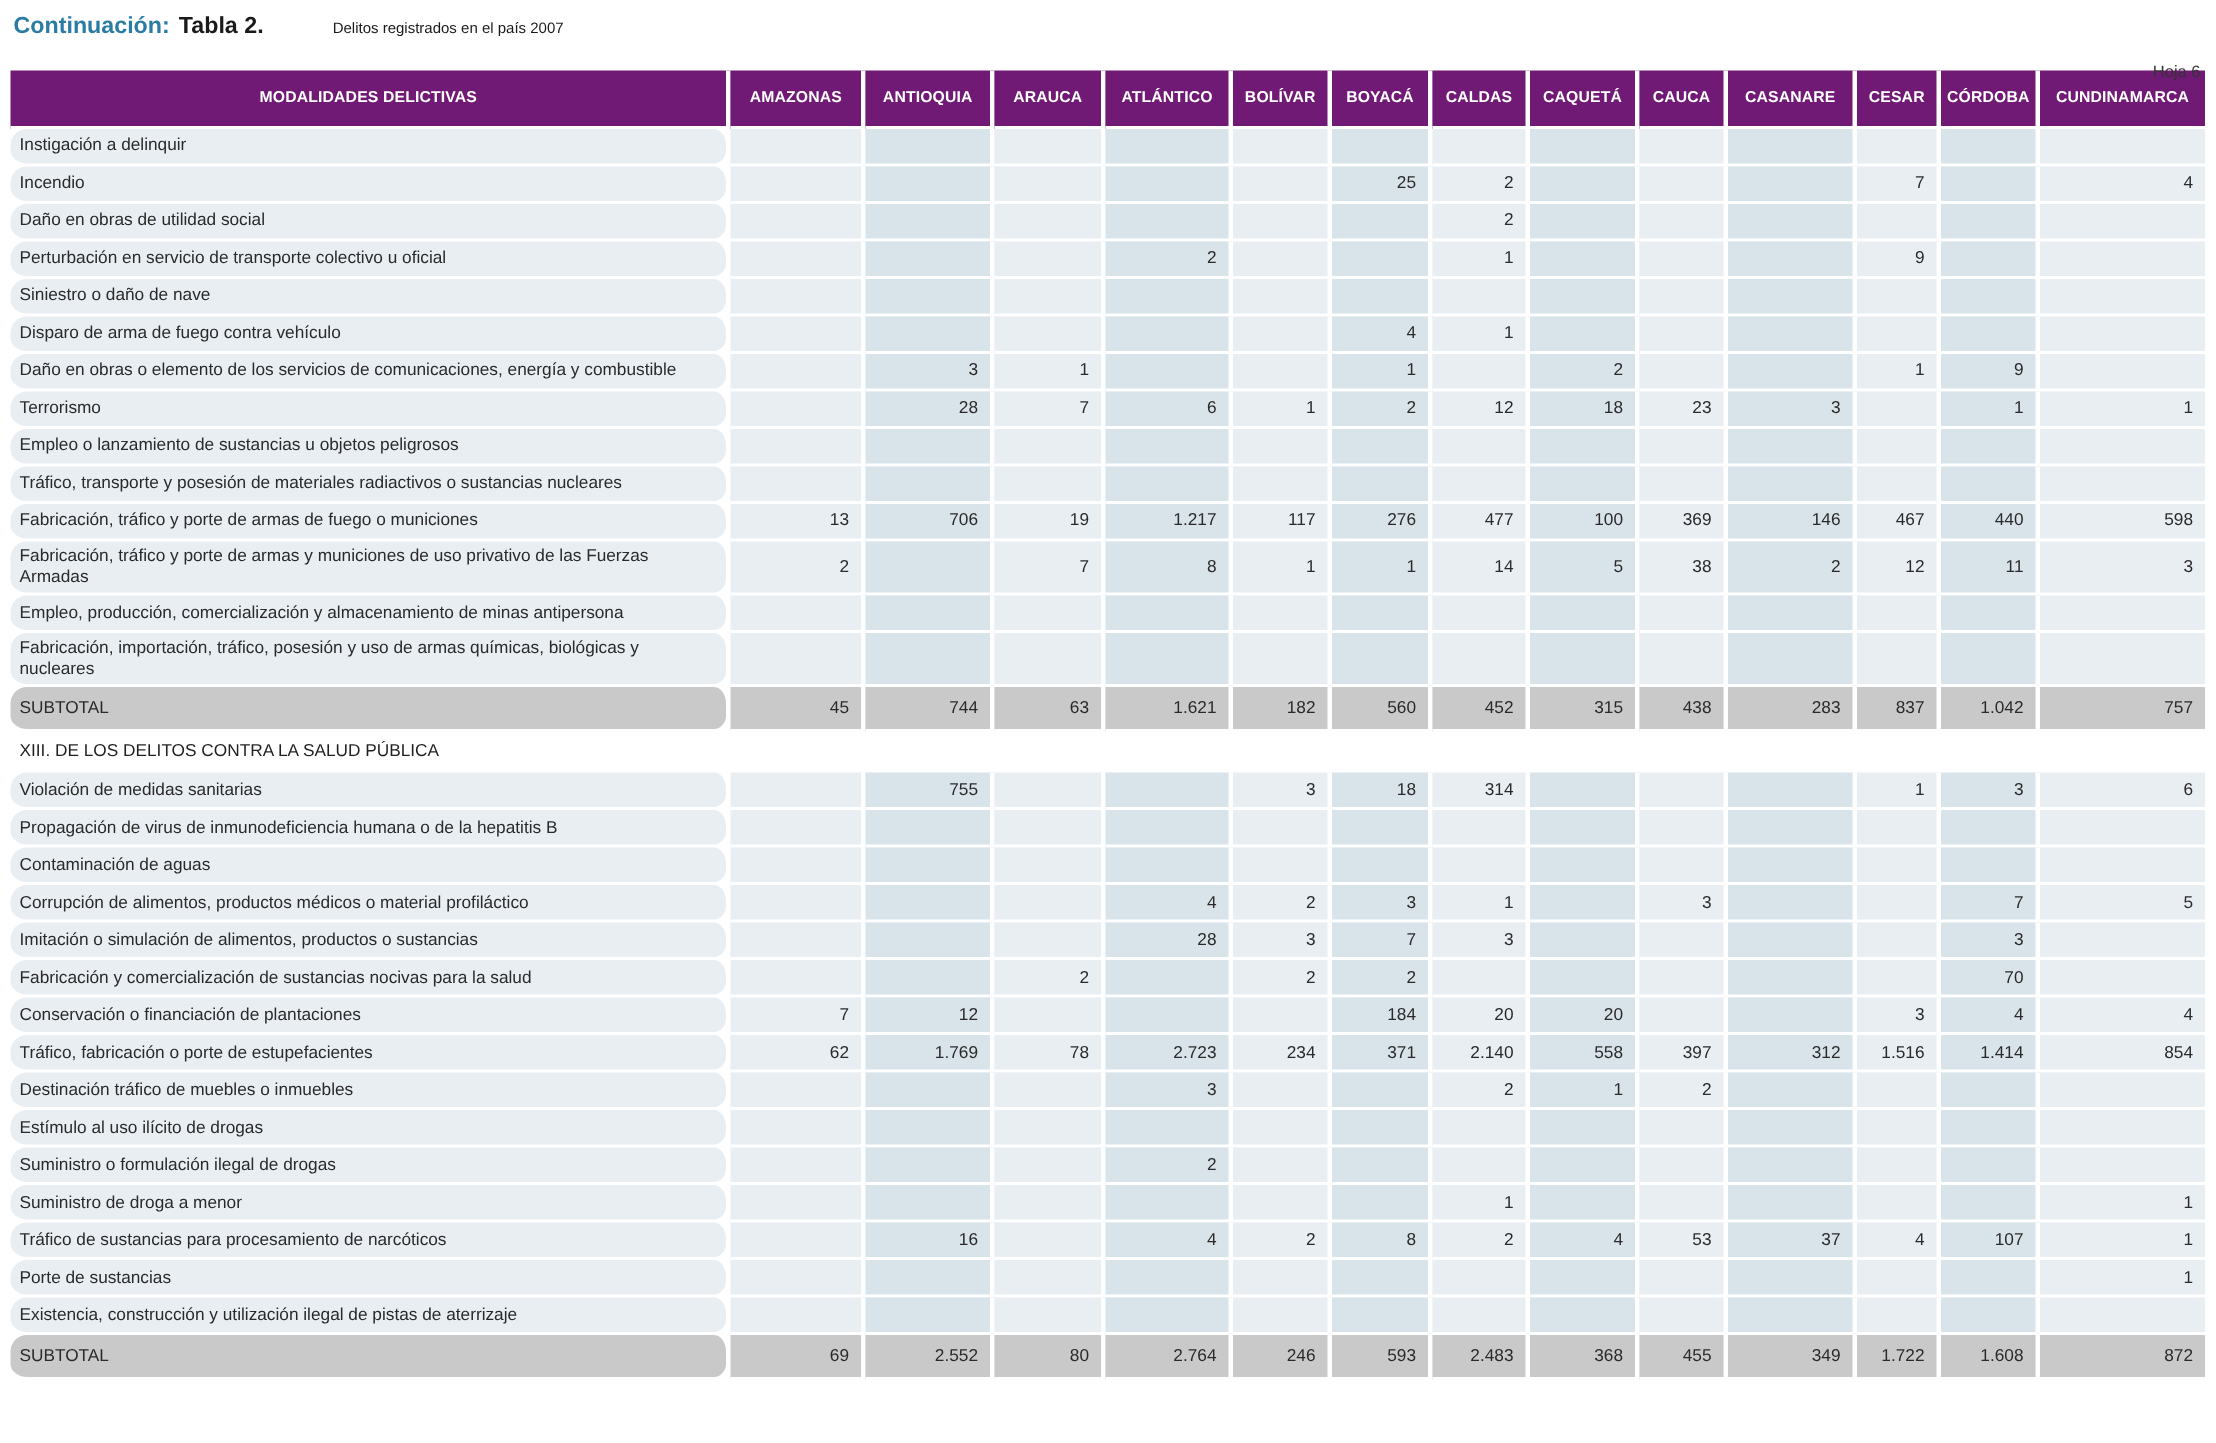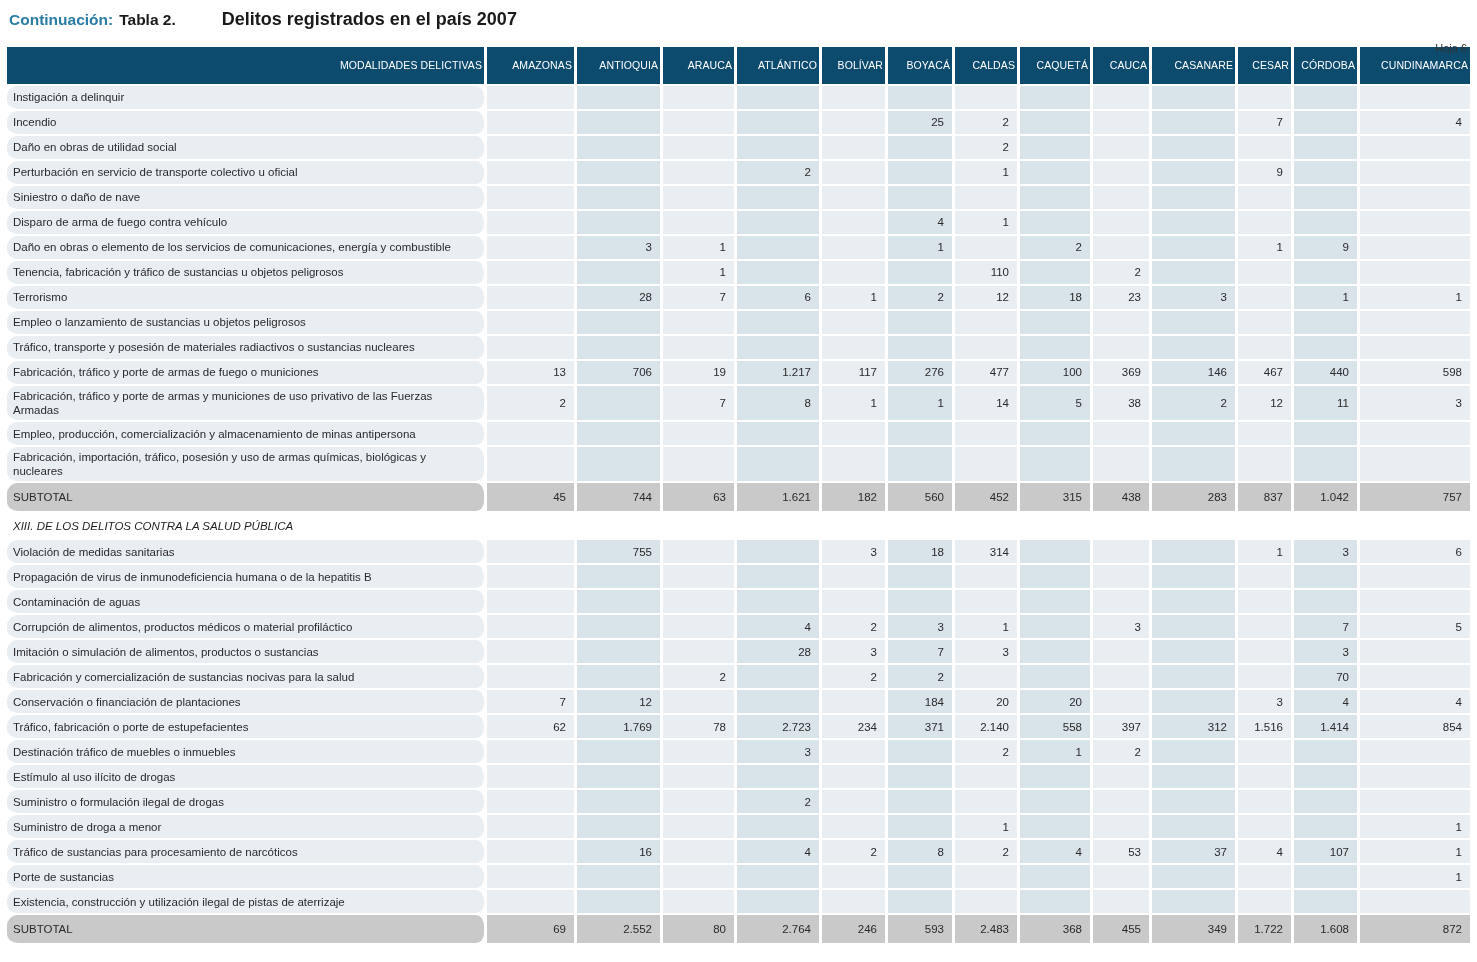--- a/index.html
+++ b/index.html
@@ -9,51 +9,50 @@
     color:#222;
     -webkit-font-smoothing:antialiased;
   }
   .page{padding:0 7px;}
   .titlebar{
     display:flex;align-items:baseline;
     padding:9px 3px 10px 2px;height:28px;box-sizing:content-box;
   }
   .t-cont{font-weight:bold;font-size:15.5px;color:#2a7ca4;}
   .t-tabla{font-weight:bold;font-size:15.5px;color:#1a1a1a;margin-left:6px;}
-  .t-title{font-weight:bold;font-size:18px;color:#1a1a1a;margin-left:46px;}
+  .t-title{font-weight:normal;font-size:10px;color:#1a1a1a;margin-left:46px;}
   .t-hoja{margin-left:auto;font-size:11px;color:#333;align-self:flex-start;padding-top:2px;margin-top:31px;}
   table{
     table-layout:fixed;border-collapse:separate;border-spacing:0;
     width:1463px;
   }
   th,td{
     vertical-align:middle;box-sizing:border-box;
     border-bottom:2px solid #ffffff;border-right:3px solid #ffffff;
     font-size:11.5px;line-height:1.22;
     overflow:hidden;
   }
   th:last-child,td:last-child{border-right:none;}
   thead th{
-    background:#0c4a6e;color:#ffffff;font-weight:normal;
-    font-size:10.5px;text-align:right;height:39px;
+    background:#701a75;color:#ffffff;font-weight:bold;
+    font-size:10.5px;text-align:center;height:39px;
     padding:2px 2px;letter-spacing:0.1px;
   }
   tr.row-data td{height:25px;}
   .cell-label{
     background:#e9eef3;text-align:left;padding:3px 6px 3px 6px;color:#2a2a2a;border-radius:11px;
   }
   .cell-value{text-align:right;padding:3px 8px 3px 2px;color:#2a2a2a;}
   .col-light{background:#e9eef3;}
   .col-dark{background:#d9e3ea;}
   tr.row-subtotal td{background:#c9c9c9;height:30px;}
   tr.row-section td{
     background:#ffffff;height:27px;text-align:left;
     padding:3px 6px;color:#1f1f1f;font-size:11.5px;
     border-right:none;
-    font-style:italic;
   }
 </style>
 </head>
 <body>
 
 <div class="page">
   <div class="titlebar">
     <span class="t-cont">Continuación:</span>
     <span class="t-tabla">Tabla 2.</span>
     <span class="t-title">Delitos registrados en el país 2007</span>
@@ -202,36 +201,20 @@
           <td class="cell-value col-dark">1</td>
           <td class="cell-value col-light"></td>
           <td class="cell-value col-dark">2</td>
           <td class="cell-value col-light"></td>
           <td class="cell-value col-dark"></td>
           <td class="cell-value col-light">1</td>
           <td class="cell-value col-dark">9</td>
           <td class="cell-value col-light"></td>
         </tr>
         <tr class="row-data">
-          <td class="cell-label">Tenencia, fabricación y tráfico de sustancias u objetos peligrosos</td>
-          <td class="cell-value col-light"></td>
-          <td class="cell-value col-dark"></td>
-          <td class="cell-value col-light">1</td>
-          <td class="cell-value col-dark"></td>
-          <td class="cell-value col-light"></td>
-          <td class="cell-value col-dark"></td>
-          <td class="cell-value col-light">110</td>
-          <td class="cell-value col-dark"></td>
-          <td class="cell-value col-light">2</td>
-          <td class="cell-value col-dark"></td>
-          <td class="cell-value col-light"></td>
-          <td class="cell-value col-dark"></td>
-          <td class="cell-value col-light"></td>
-        </tr>
-        <tr class="row-data">
           <td class="cell-label">Terrorismo</td>
           <td class="cell-value col-light"></td>
           <td class="cell-value col-dark">28</td>
           <td class="cell-value col-light">7</td>
           <td class="cell-value col-dark">6</td>
           <td class="cell-value col-light">1</td>
           <td class="cell-value col-dark">2</td>
           <td class="cell-value col-light">12</td>
           <td class="cell-value col-dark">18</td>
           <td class="cell-value col-light">23</td>

